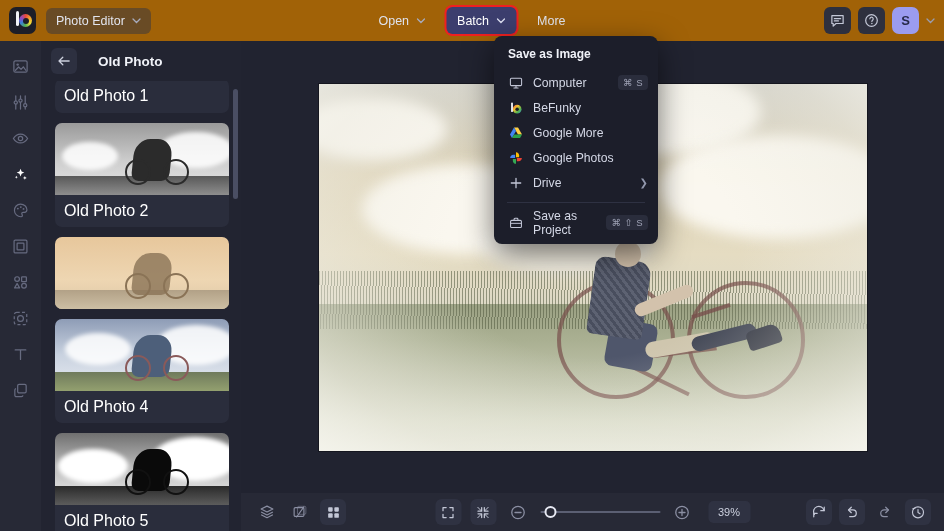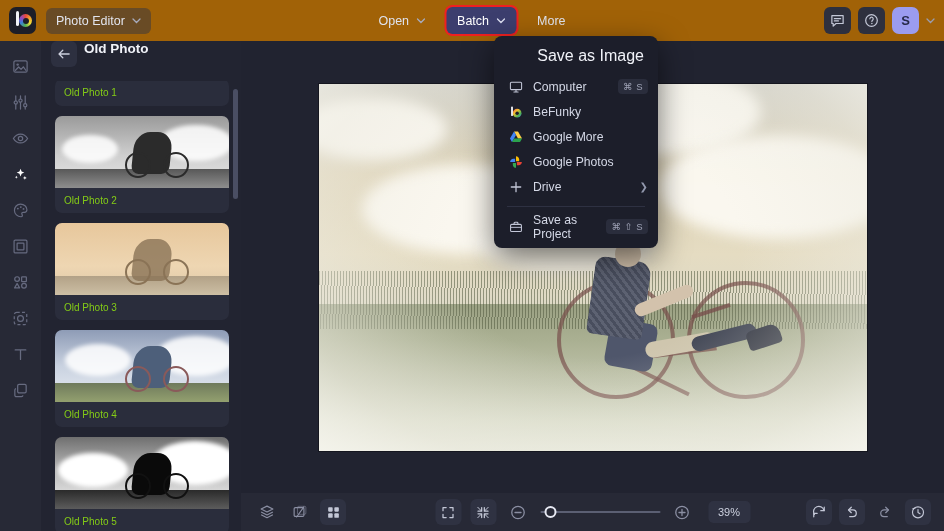--- a/index.html
+++ b/index.html
@@ -77,35 +77,35 @@
     cursor:pointer; color:#676b80;
   }
   .rail-item.active { color:#ffffff; }
 
   
   .panel {
     position:absolute; left:41px; top:41px; width:200px; height:490px;
     background:#222431; overflow:hidden;
   }
   .panel-head {
-    height:40px; display:flex; gap:7px; padding:0 10px;
+    height:40px; display:flex; align-items:center; gap:21px; padding:0 10px;
   }
   .backbtn {
     width:26px; height:26px; border-radius:6px; background:#2d3040;
     display:flex; align-items:center; justify-content:center;
     cursor:pointer; color:#ccd0dd;
   }
   .panel-title { font-size:13.5px; font-weight:bold; color:#f0f2f8; }
   .thumbs { padding:0 12px 0 14px; height:450px; overflow:hidden; position:relative; }
   .thumb {
     margin-bottom:10px; border-radius:7px; overflow:hidden;
     background:#2a2d3c; cursor:pointer;
   }
   .thumb .img { height:72px; width:100%; position:relative; overflow:hidden; }
-  .thumb .cap { font-size:10px; color:#84cc16; padding:7px 9px; }
+  .thumb .cap { font-size:16px; color:#ffffff; padding:7px 9px; }
   .thumb.labelonly .cap { padding:8px 9px; }
   .scrollbar {
     position:absolute; right:3px; top:0; width:5px; height:450px;
   }
   .scrollthumb {
     position:absolute; left:0; top:8px; width:5px; height:110px;
     border-radius:3px; background:#4a4e63; cursor:pointer;
   }
 
   
@@ -203,23 +203,22 @@
   }
 
   
   .menu {
     position:absolute; left:494px; top:36px; width:164px;
     background:#1c1e2a; border-radius:8px; padding:8px 0 9px;
     box-shadow:0 10px 30px rgba(0,0,0,.55);
     z-index:50;
   }
   .menu-title {
-    font-size:16px; font-weight:normal; color:#f0f2f8;
+    font-size:12px; font-weight:bold; color:#f0f2f8;
     padding:3px 14px 9px;
-    text-align:right;
   }
   .mi {
     height:25px; display:flex; align-items:center; gap:10px;
     padding:0 10px 0 14px; font-size:12.2px; color:#d4d8e6; cursor:pointer;
   }
   .mi .mlabel { flex:1; }
   .mi .ic { width:15px; height:15px; display:flex; align-items:center; justify-content:center; flex:none; }
   .kbd {
     font-size:9.5px; color:#9fa3b6; background:#2a2d3c;
     padding:2px 5px; border-radius:4px; letter-spacing:.5px;
@@ -391,21 +390,20 @@
       <div class="thumb">
         <div class="img">
           <div class="ph" style="color:#8a7356;">
             <div class="sky" style="background:linear-gradient(#e7c79c,#eed6b2 60%,#dcc7a6);"></div>
             <div class="ground" style="background:linear-gradient(#b2a187,#cdbfa4);"></div>
             <div class="rider" style="opacity:.8;"></div>
             <div class="wheel2" style="left:40%;"></div>
             <div class="wheel2" style="left:62%;"></div>
           </div>
         </div>
-        <div class="cap">Old Photo 3</div>
       </div>
 
       <div class="thumb">
         <div class="img">
           <div class="ph" style="color:#4a5468;">
             <div class="sky" style="background:linear-gradient(#8e9cb6,#c9d2e0 50%,#e8ecf2);"></div>
             <div class="cloud" style="left:6%;top:20%;width:66px;height:32px;"></div>
             <div class="cloud" style="left:58%;top:8%;width:80px;height:40px;"></div>
             <div class="ground" style="background:linear-gradient(#6f7a5c,#93a06f);"></div>
             <div class="rider" style="background:#4d5f7a;"></div>

